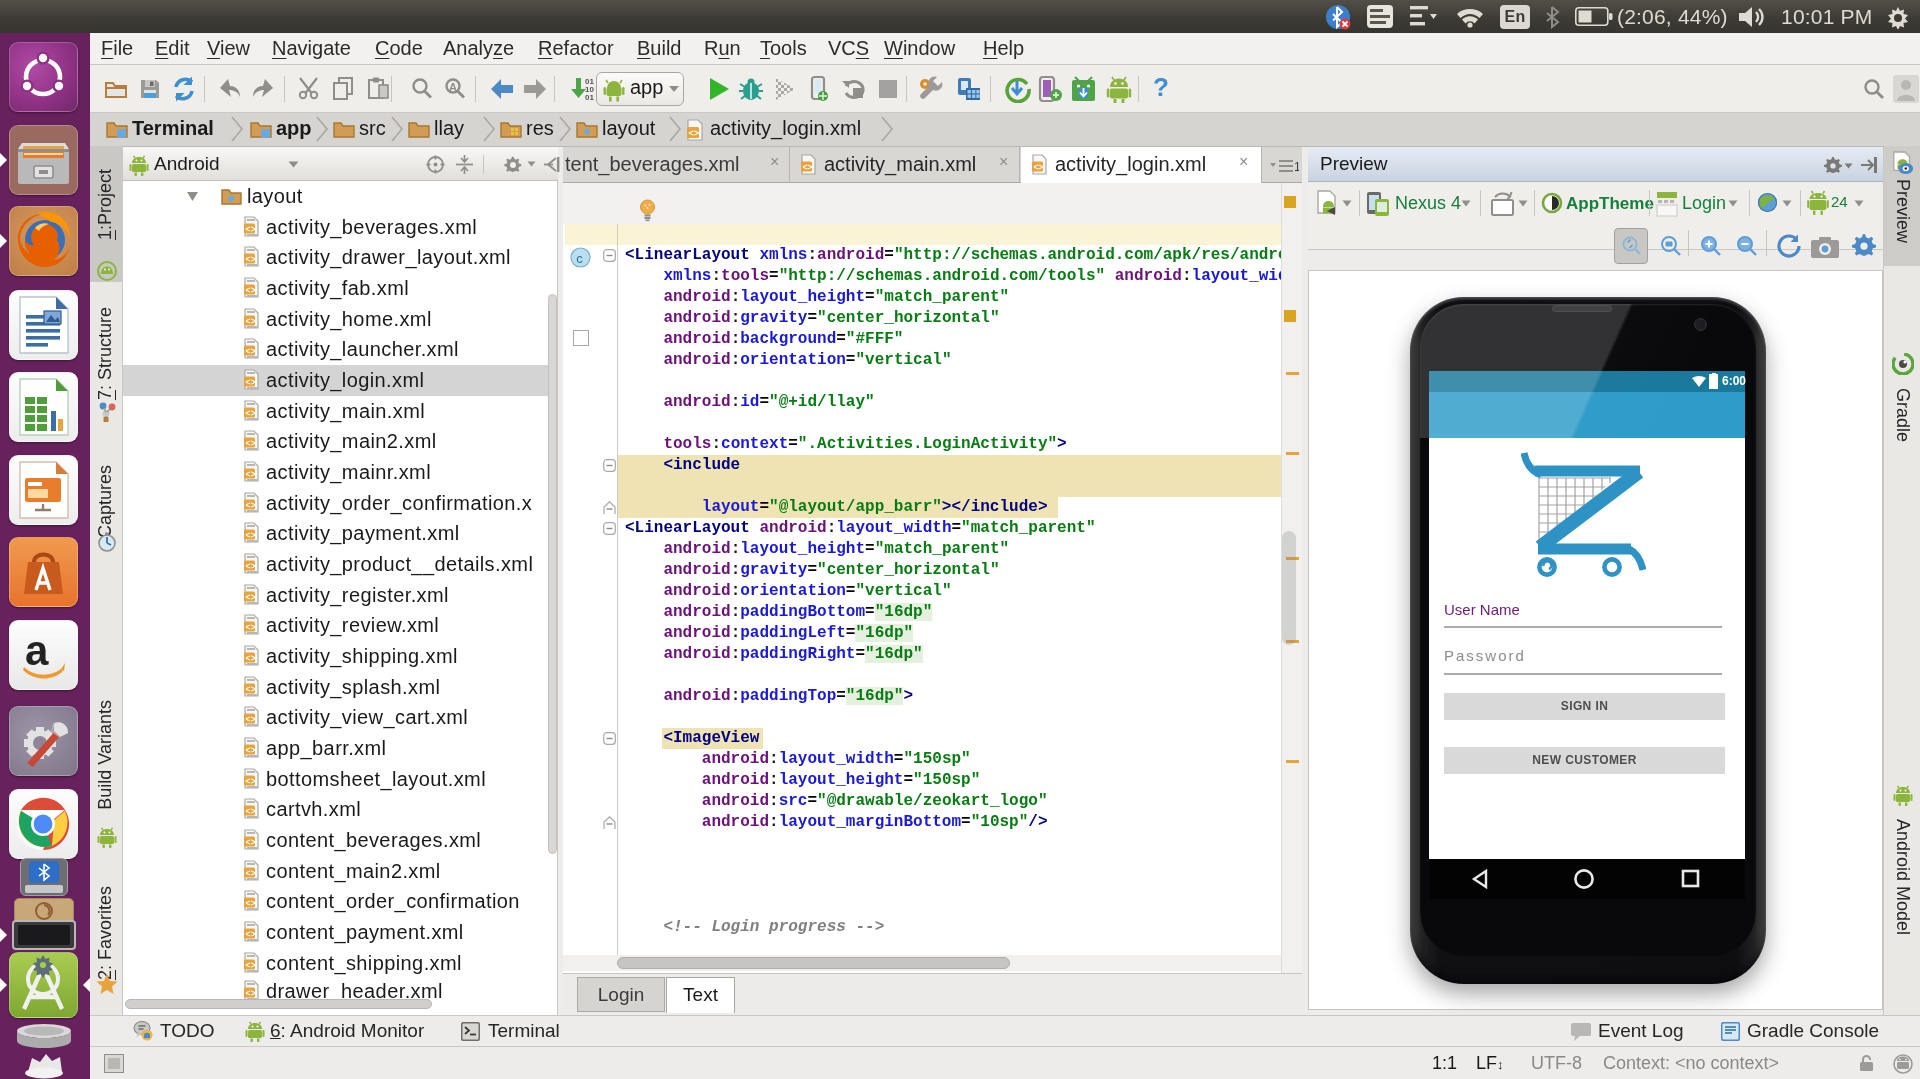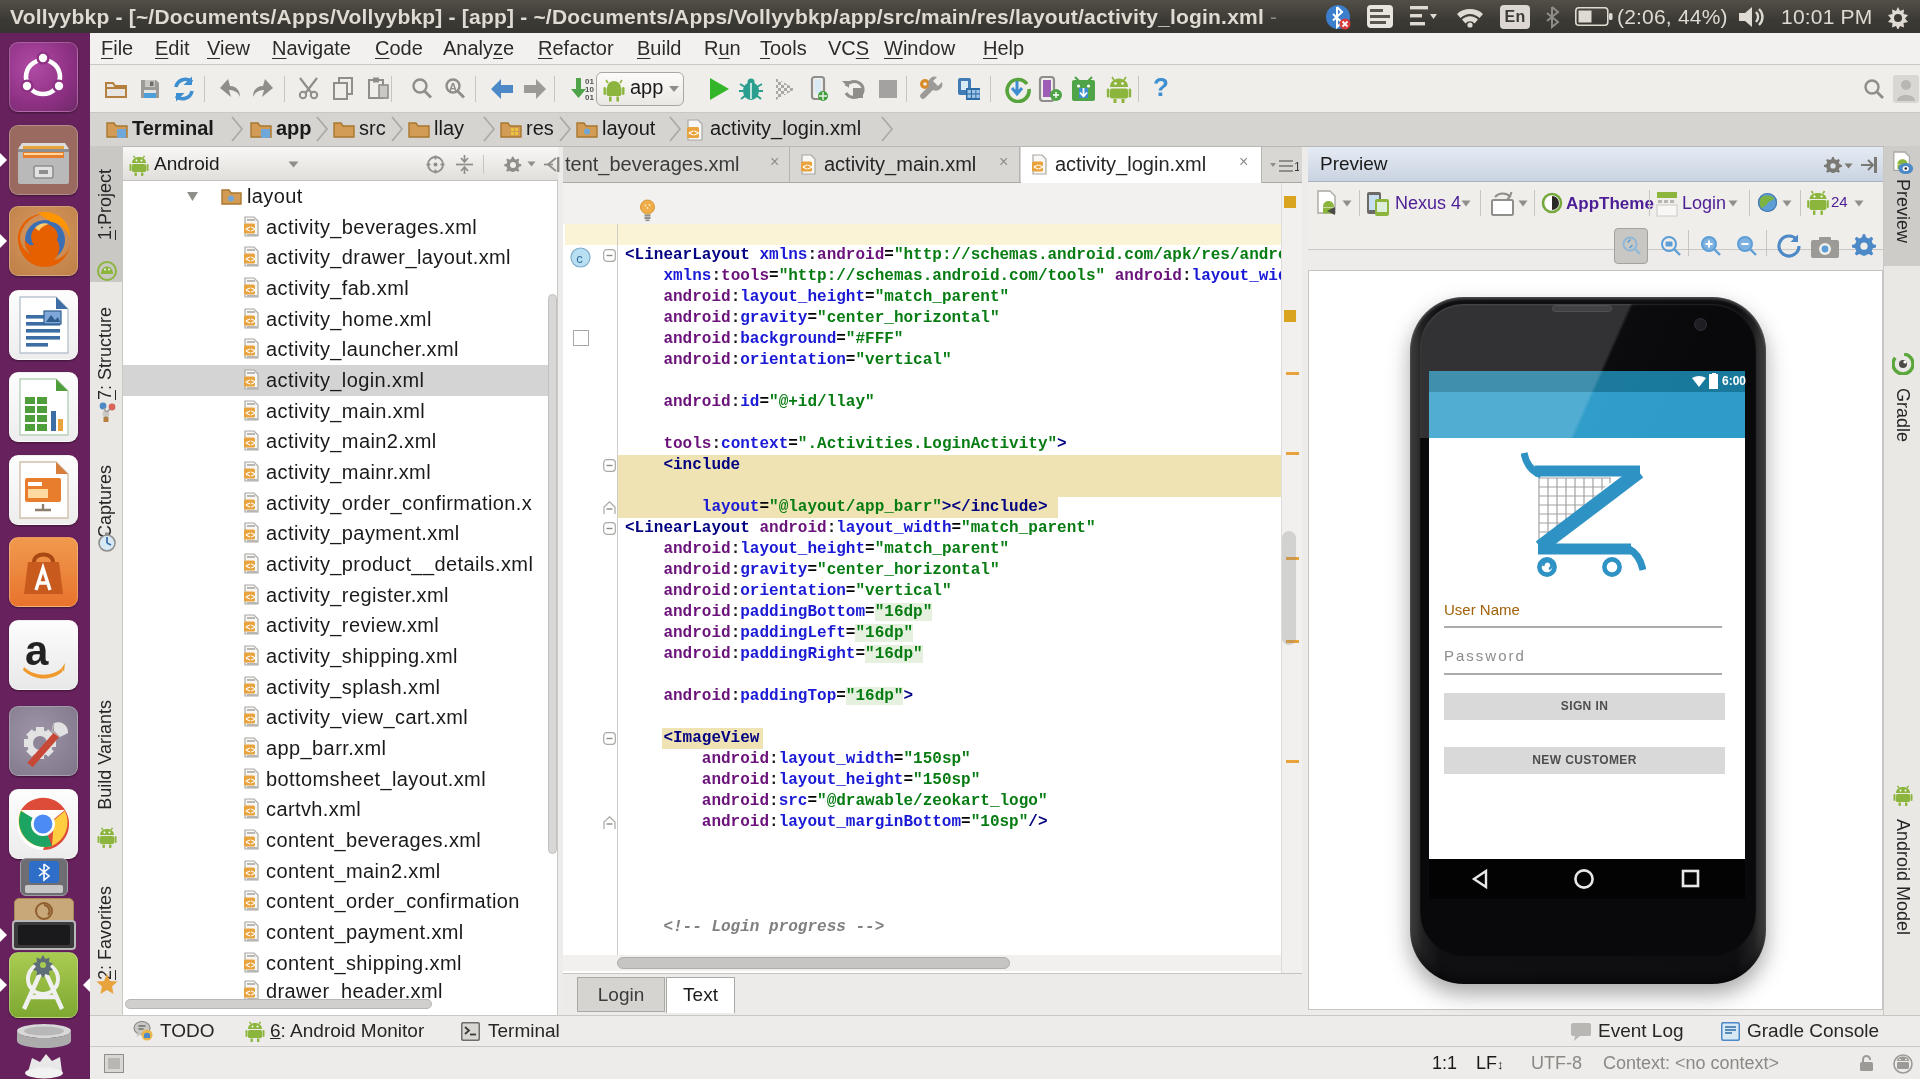--- a/index.html
+++ b/index.html
@@ -54,36 +54,35 @@
   line-height:21px; white-space:pre; }
 .cl { position:absolute; left:62px; height:21px; }
 .tag { color:#000080; } .px { color:#6A117A; } .an { color:#1919D6; } .cn { color:#1A1A1A; } .val { color:#077C12; }
 .cmt { color:#808080; font-style:italic; }
 .hl16 { background:#E6F0DE; }
 
 #pvheader { left:1308px; top:147px; width:575px; height:35px;
   background:linear-gradient(#E5EBF4,#C9D3E0); border-bottom:1px solid #A9B2BE;
   font-size:19px; color:#1A1A1A; }
 #pvtools { left:1308px; top:182px; width:575px; height:68px; background:#EFEEEB;
-  border-bottom:1px solid #C9C8C4; font-size:19px; color:#4c1d95;}
+  border-bottom:1px solid #C9C8C4; font-size:19px; color:#15803d;}
 #canvas { left:1308px; top:270px; width:575px; height:740px; background:#fff;
   border:1px solid #C5C4C0; }
 
 #rstrip { left:1883px; top:147px; width:37px; height:868px; background:#E9E8E5;
   border-left:1px solid #C9C8C4; }
 
 #botbar { left:90px; top:1015px; width:1830px; height:31px; background:#EDECEA;
   border-top:1px solid #C8C7C4; font-size:19px; color:#262626; }
 #statusbar { left:90px; top:1046px; width:1830px; height:33px; background:#EDECEA;
   border-top:1px solid #C8C7C4; font-size:18px; color:#444; }
 </style>
 </head>
 <body>
 <div class="abs" id="toppanel">
-    <span class="title">Vollyybkp - [~/Documents/Apps/Vollyybkp] - [app] - ~/Documents/Apps/Vollyybkp/app/src/main/res/layout/activity_login.xml<span style="color:#8A8880;font-weight:normal"> -</span></span>
   <svg class="abs" style="left:1325px;top:4px" width="26" height="26" viewBox="0 0 26 26">
       <circle cx="13" cy="13" r="12" fill="#3B7ECC"></circle>
       <path d="M12 3 L12 23 L17 18.5 L8 10 M12 3 L17 8 L8 16.5" stroke="#fff" stroke-width="2" fill="none"></path>
       <circle cx="20" cy="20" r="5.5" fill="#D93A3A"></circle>
       <path d="M17.5 17.5 L22.5 22.5 M22.5 17.5 L17.5 22.5" stroke="#fff" stroke-width="1.8"></path>
     </svg>
   <svg class="abs" style="left:1366px;top:4px" width="28" height="25" viewBox="0 0 28 25">
       <rect x="1" y="1" width="26" height="23" rx="4" fill="#E8E5DE"></rect>
       <rect x="4" y="5" width="13" height="3" fill="#5A574E"></rect>
       <rect x="4" y="11" width="20" height="3" fill="#5A574E"></rect>
@@ -986,21 +985,21 @@
         <path d="M3 2 C5 13 10 20 20 24" stroke-width="7"></path>
         <path d="M14 20 L119 20" stroke-width="11"></path>
         <path d="M118 21 L19 96" stroke-width="14"></path>
         <path d="M17 98 L110 98" stroke-width="11"></path>
         <path d="M108 98 C116 102 120 110 122 119" stroke-width="7"></path>
         <circle cx="26" cy="116" r="7.6" stroke-width="4.6"></circle>
         <circle cx="91" cy="116" r="7.6" stroke-width="4.6"></circle>
         <path d="M22.5 115 A4 4 0 1 1 28 118" stroke-width="2.6"></path>
       </g>
     </svg>
-    <span class="abs" style="left:15px;top:230px;font-size:15px;color:#a16207">User Name</span>
+    <span class="abs" style="left:15px;top:230px;font-size:15px;color:#701a75">User Name</span>
     <div class="abs" style="left:15px;top:255px;width:278px;height:2px;background:#ABABAB"></div>
     <span class="abs" style="left:15px;top:276px;font-size:15px;color:#8C8C8C;letter-spacing:2px">Password</span>
     <div class="abs" style="left:15px;top:302px;width:278px;height:2px;background:#ABABAB"></div>
     <div class="abs" style="left:15px;top:322px;width:281px;height:27px;background:#D9D9D9;text-align:center;font-size:12px;font-weight:bold;color:#4E4E4E;line-height:27px;letter-spacing:0.4px">SIGN IN</div>
     <div class="abs" style="left:15px;top:376px;width:281px;height:27px;background:#D9D9D9;text-align:center;font-size:12px;font-weight:bold;color:#4E4E4E;line-height:27px;letter-spacing:0.4px">NEW CUSTOMER</div>
     <div class="abs" style="left:0;top:488px;width:316px;height:40px;background:#030303">
       <svg class="abs" style="left:42px;top:10px" width="18" height="20" viewBox="0 0 18 20">
             <path d="M15 2 L3 10 L15 18 Z" fill="none" stroke="#E8E8E8" stroke-width="2.4"></path>
           </svg>
       <svg class="abs" style="left:144px;top:9px" width="22" height="22" viewBox="0 0 22 22">

